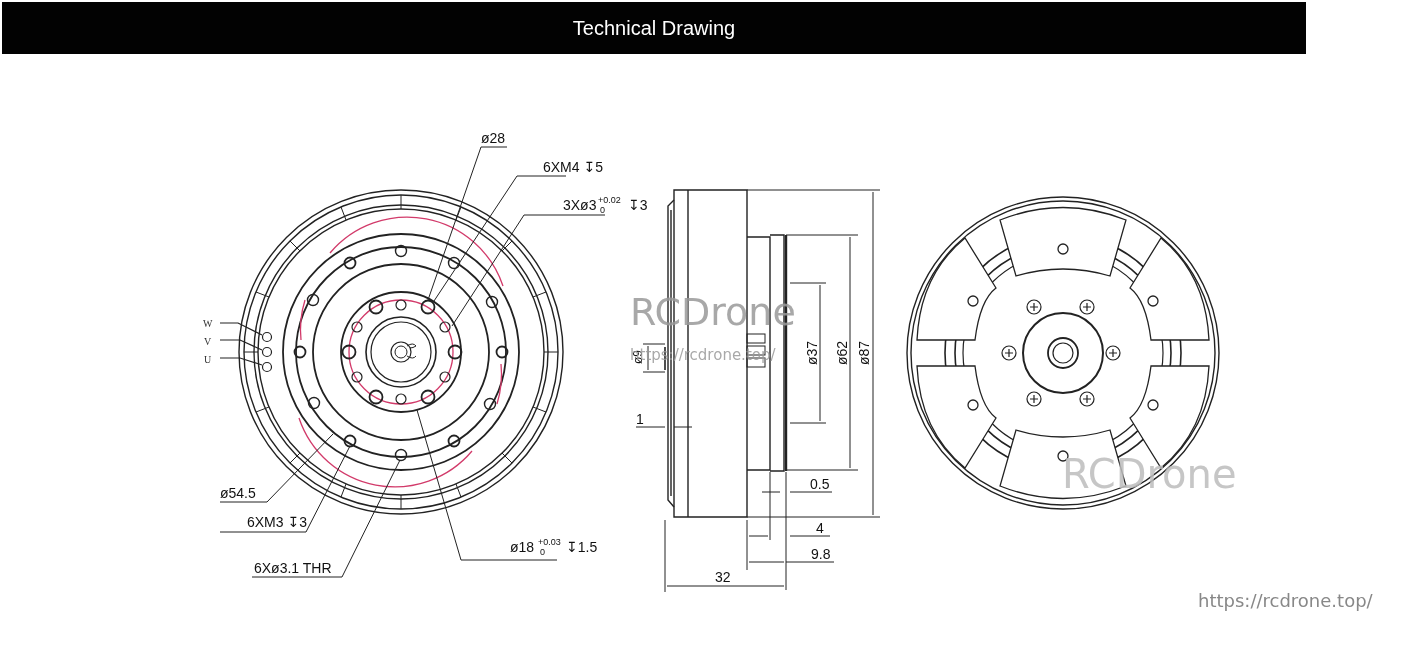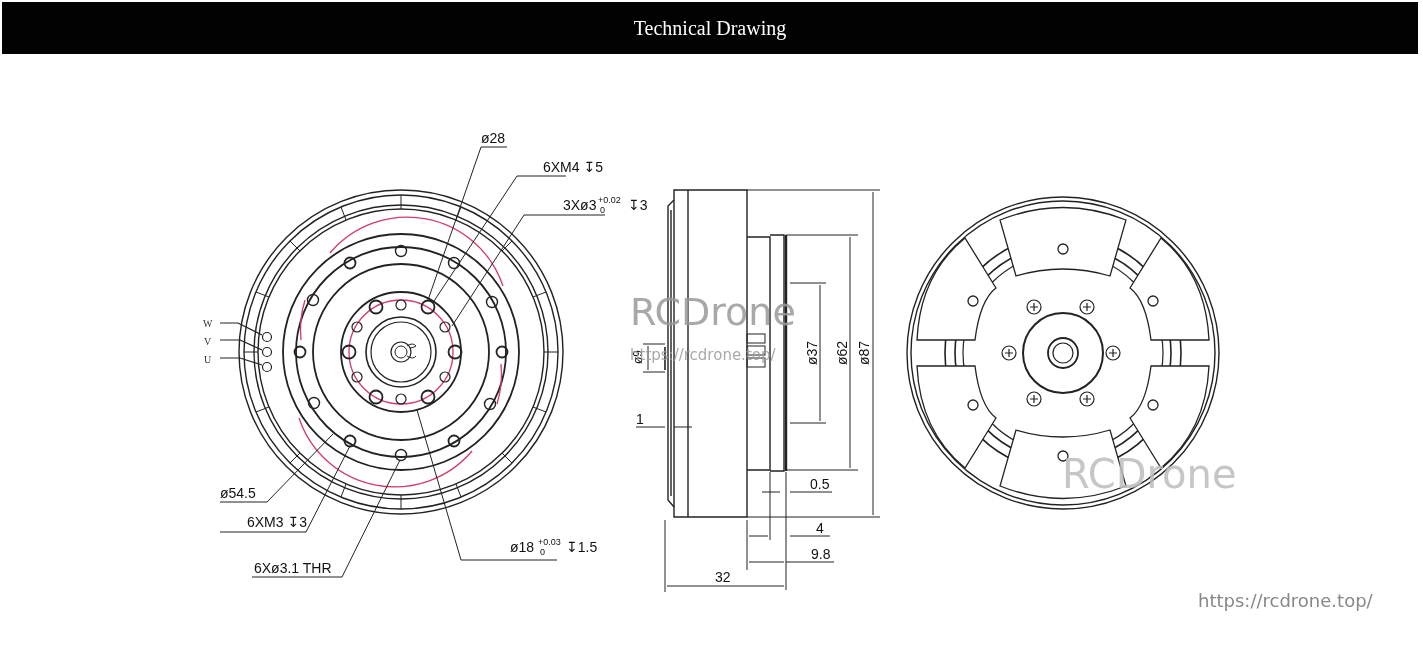--- a/index.html
+++ b/index.html
@@ -1,17 +1,17 @@
 <!DOCTYPE html>
 <html><head>
 <meta charset="utf-8">
 <style>
   html,body{margin:0;padding:0;background:#fff;}
   body{width:1423px;height:649px;position:relative;overflow:hidden;font-family:"DejaVu Sans",sans-serif;}
-  .header{position:absolute;left:2px;top:2px;width:1416px;height:52px;background:#020202;color:#fff;display:flex;align-items:center;justify-content:center;font-family:Liberation Serif, serif;font-size:20px;}
+  .header{position:absolute;left:2px;top:2px;width:1304px;height:52px;background:#020202;color:#fff;display:flex;align-items:center;justify-content:center;font-family:Liberation Sans, sans-serif;font-size:20px;}
   svg{position:absolute;left:0;top:0;}
   .lbl{font-family:"Liberation Sans",sans-serif;font-size:14px;fill:#111;}
   .small{font-family:"Liberation Serif",serif;font-size:10px;fill:#333;}
   .wm{font-family:"DejaVu Sans",sans-serif;fill:#9a9a9a;opacity:.85;}
   .url{position:absolute;left:1198px;top:590px;font-family:"DejaVu Sans",sans-serif;font-size:18px;color:#888;}
 </style>
 </head>
 <body>
 
 <div class="header">

